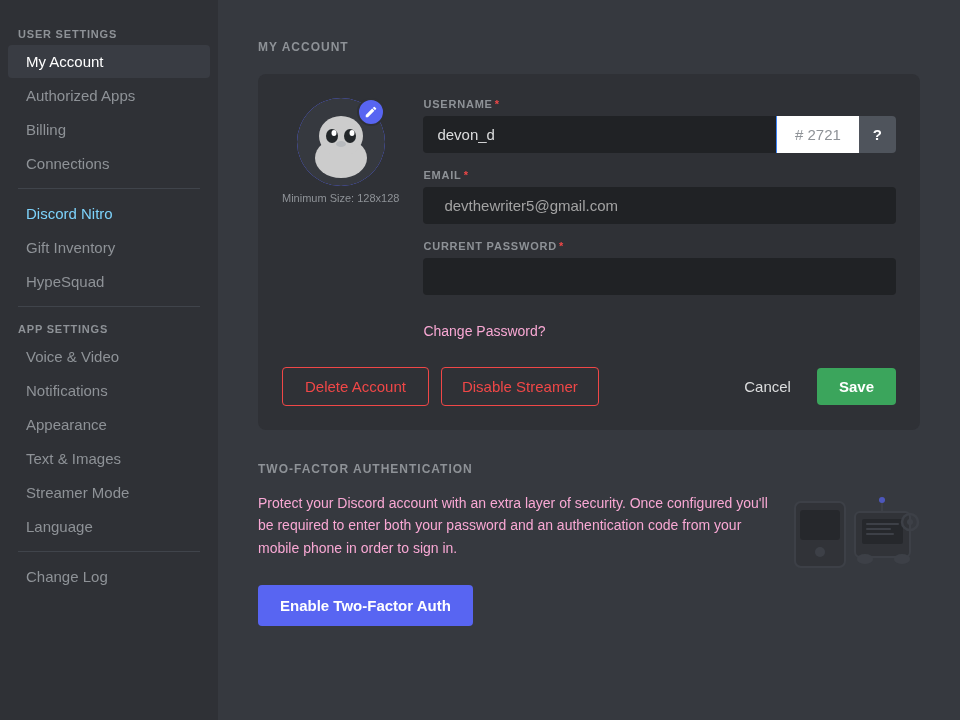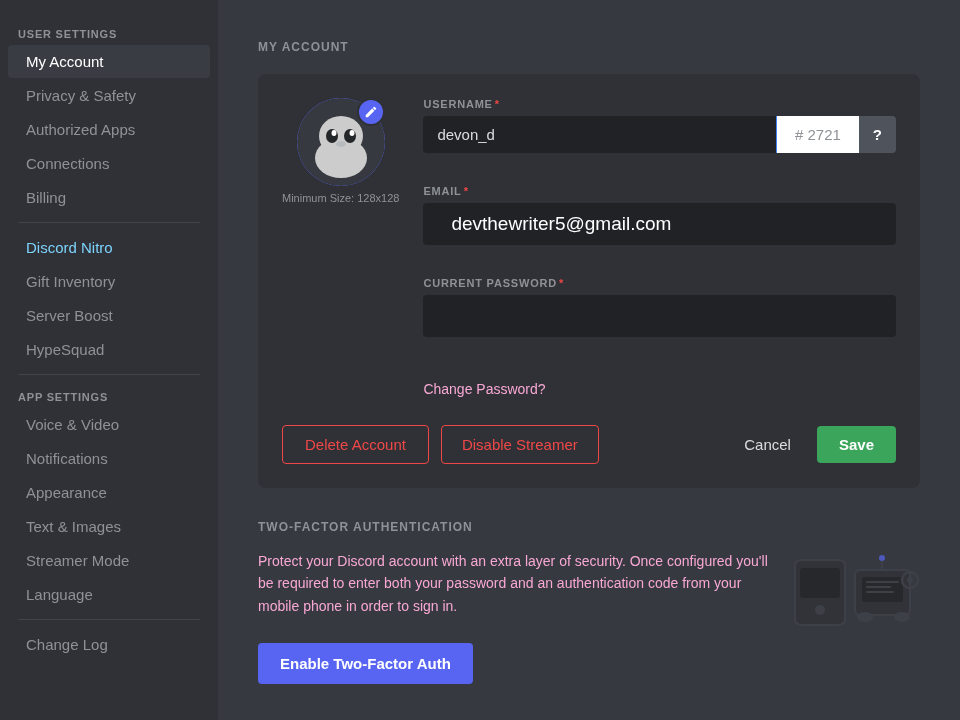--- a/index.html
+++ b/index.html
@@ -116,21 +116,21 @@
     }
     .avatar-min-size {
       font-size: 11px;
       color: #8e9297;
       text-align: center;
     }
     .account-fields {
       flex: 1;
       display: flex;
       flex-direction: column;
-      gap: 32px;
+      gap: 16px;
     }
     .field-label {
       font-size: 11px;
       font-weight: 700;
       color: #8e9297;
       letter-spacing: 0.8px;
       text-transform: uppercase;
       margin-bottom: 6px;
     }
     .field-label .required {
@@ -168,23 +168,23 @@
       padding: 10px 14px;
       font-size: 15px;
       cursor: pointer;
       font-weight: 700;
     }
     .text-input {
       width: 100%;
       background: #202225;
       border: none;
       border-radius: 4px;
-      color: #ffffff;
-      padding: 10px 28px;
-      font-size: 19px;
+      color: #a3a3a3;
+      padding: 10px 21px;
+      font-size: 15px;
       outline: none;
     }
     .change-password-link {
       color: #f9a8d4;
       font-size: 14px;
       cursor: pointer;
       display: inline-block;
       margin-top: 12px;
     }
     .account-actions {
@@ -285,49 +285,43 @@
 </head>
 <body>
 
 <nav id="sidebar">
   <div class="sidebar-section-label">USER SETTINGS</div>
 
   <div class="sidebar-item active">
     <span>My Account</span>
   </div>
 
-  <div class="sidebar-item">
-    <span>Privacy &amp; Safety</span>
-  </div>
 
   <div class="sidebar-item">
     <span>Authorized Apps</span>
   </div>
 
   <div class="sidebar-item">
+    <span>Billing</span>
+  </div>
+
+  <div class="sidebar-item">
     <span>Connections</span>
-  </div>
-
-  <div class="sidebar-item">
-    <span>Billing</span>
   </div>
 
   <hr class="sidebar-divider">
 
   <div class="sidebar-item nitro">
     <span>Discord Nitro</span>
   </div>
 
   <div class="sidebar-item">
     <span>Gift Inventory</span>
   </div>
 
-  <div class="sidebar-item">
-    <span>Server Boost</span>
-  </div>
 
   <div class="sidebar-item">
     <span>HypeSquad</span>
   </div>
 
   <hr class="sidebar-divider">
 
   <div class="sidebar-section-label">APP SETTINGS</div>
 
   <div class="sidebar-item">

